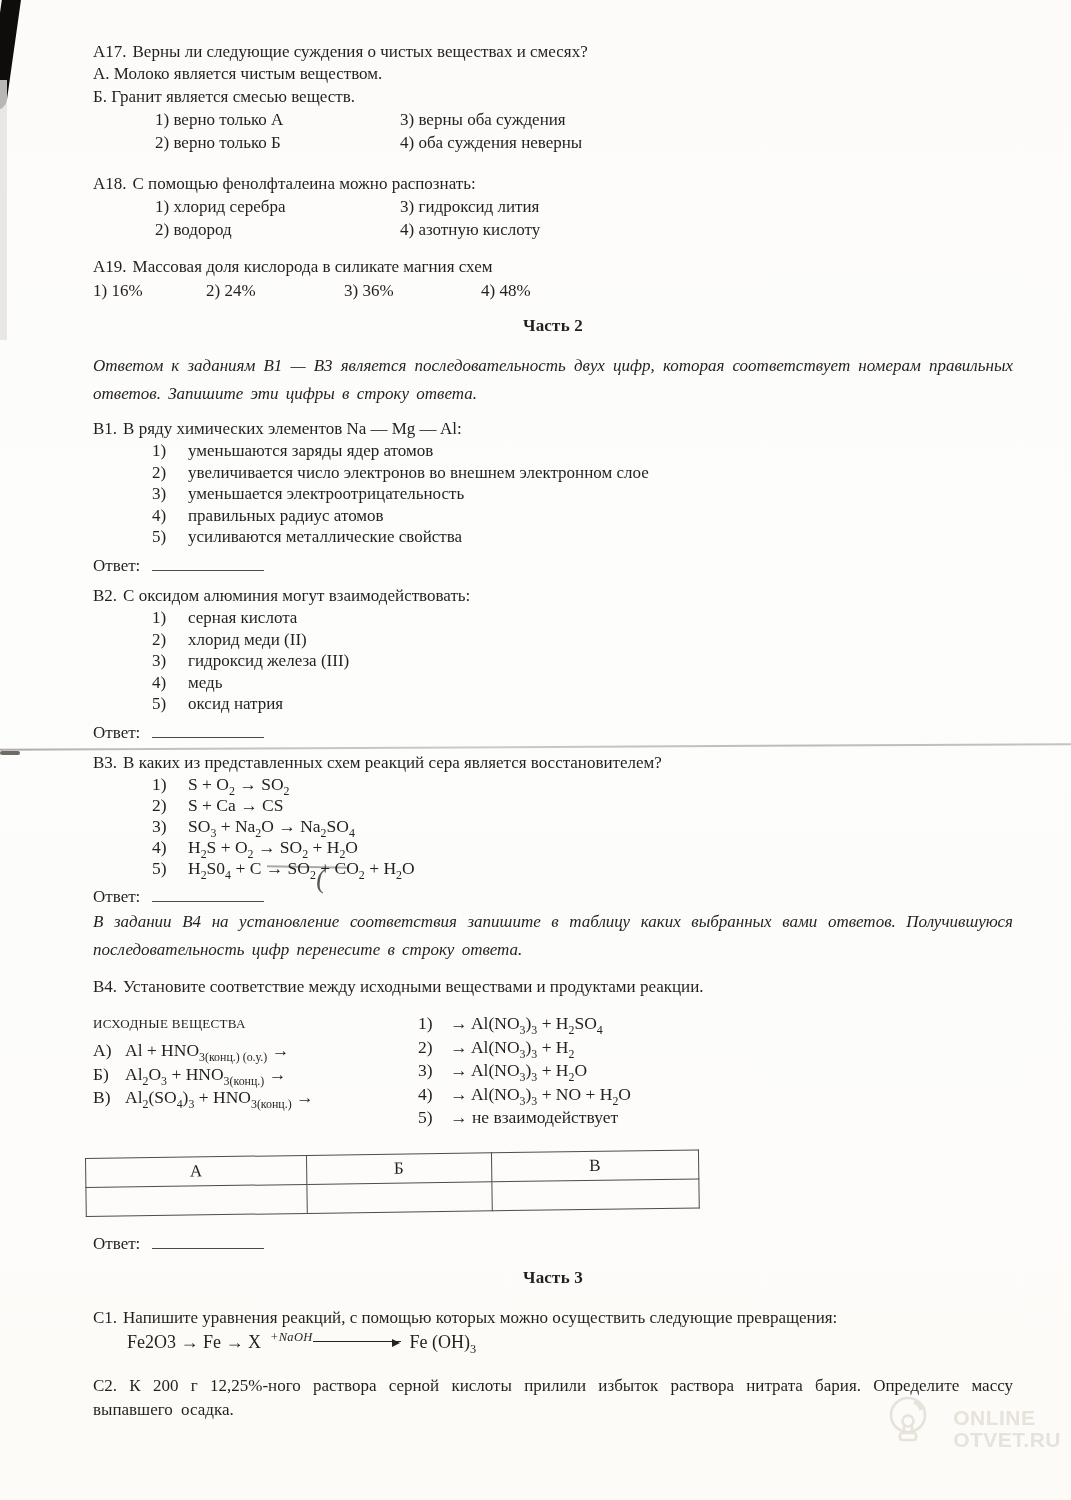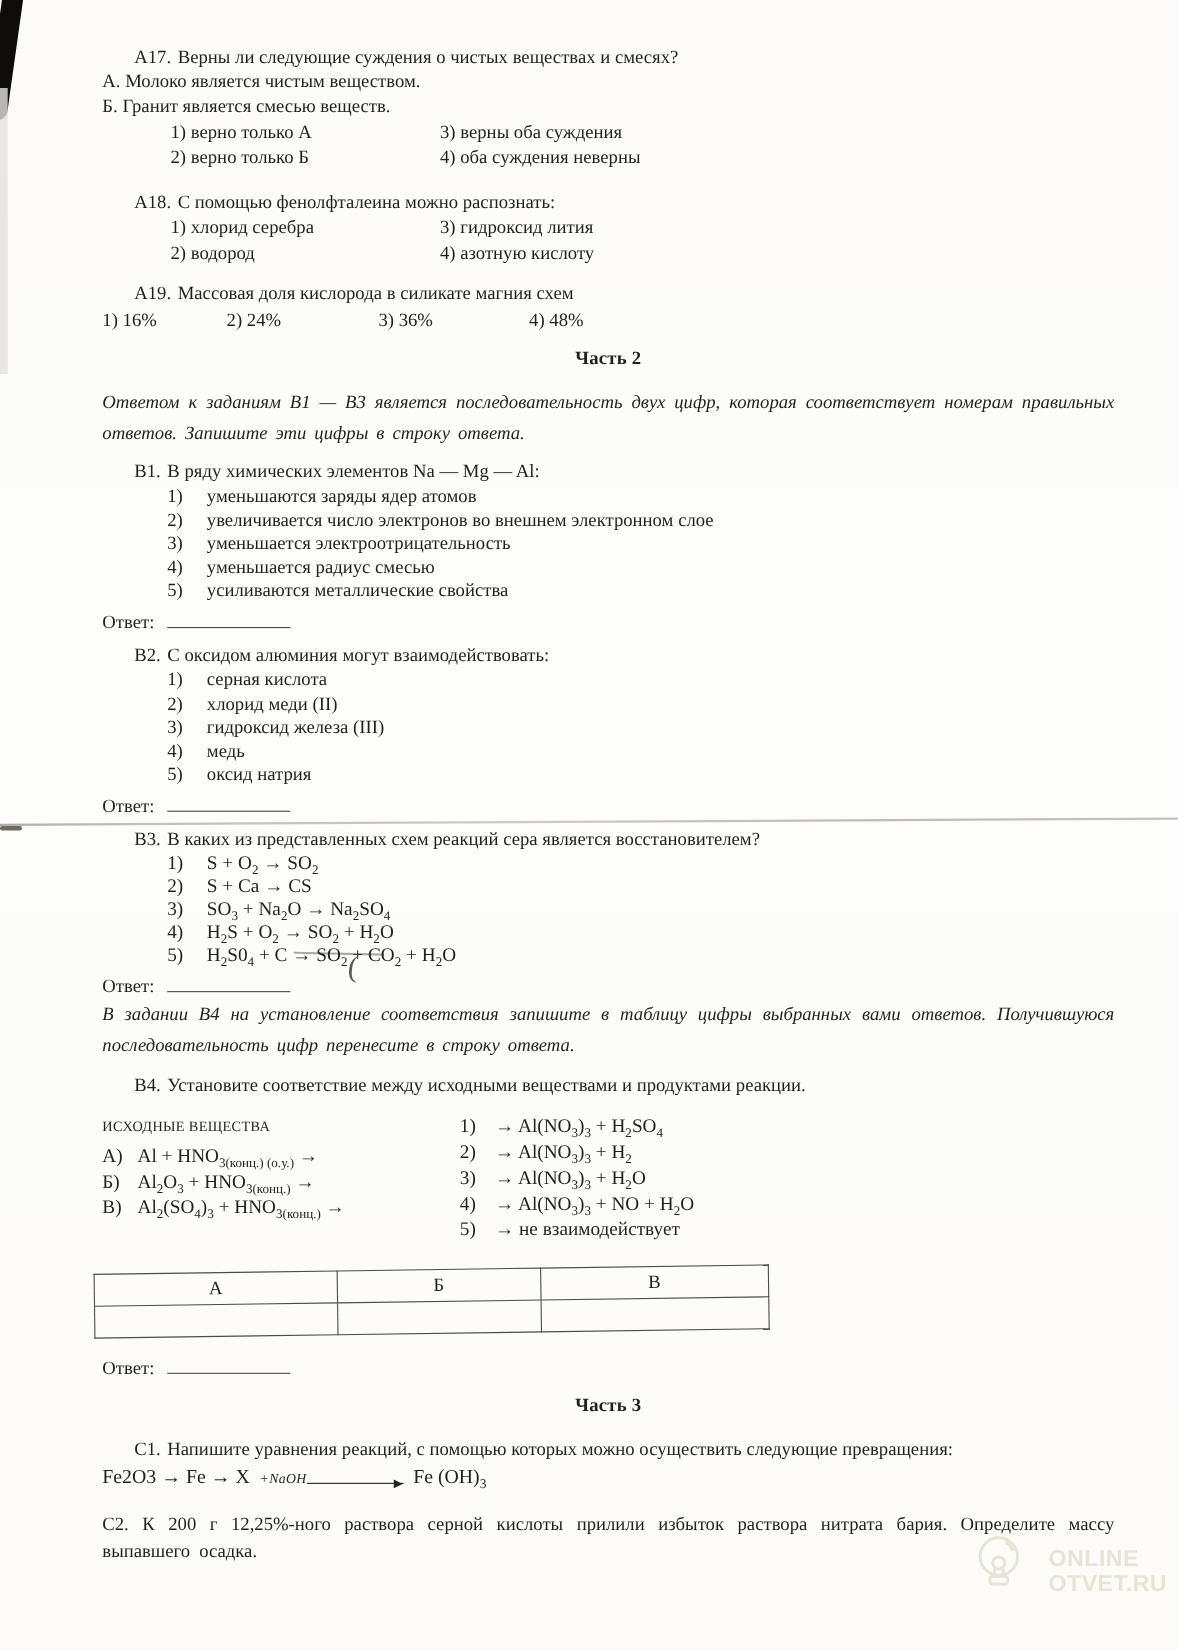--- a/index.html
+++ b/index.html
@@ -9,21 +9,21 @@
     background:linear-gradient(180deg,#fcfbf9 0%,#fdfdfc 40%,#fcfbf8 100%);
     font-family:"Liberation Serif", serif;
     color:#221f1c;
     font-size:17px;
     overflow:hidden;
   }
   .content{position:absolute;left:93px;top:0;width:920px;}
   .blk{position:absolute;left:0;width:100%;}
 
   
-  .q-title{line-height:23px;white-space:nowrap;margin-left:29px;}
+  .q-title{line-height:23px;white-space:nowrap;}
   .q-num{margin-right:6px;}
   .q-stmt{line-height:22.5px;}
   .opt-grid{display:grid;grid-template-columns:245px auto;margin-left:62px;line-height:23px;}
   .opt-row{display:flex;line-height:23px;margin-top:1px;}
   .opt-fixed-1{width:113px;}
   .opt-fixed-2{width:138px;}
   .opt-fixed-3{width:137px;}
 
   
   .part-heading{text-align:center;font-weight:bold;line-height:23px;letter-spacing:.2px;}
@@ -49,21 +49,21 @@
   .answer-table{
     position:absolute;left:-8px;top:0;width:614px;
     border-collapse:collapse;transform:rotate(-.8deg);transform-origin:left top;
   }
   .answer-table td{
     border:1.6px solid #4f4b46;text-align:center;
     height:26px;font-size:17px;line-height:18px;
   }
 
   
-  .formula-line{font-size:18px;line-height:26px;display:flex;align-items:center;}
+  .formula-line{font-size:18px;line-height:26px;display:flex;align-items:flex-start;margin-left:34px;}
   .labeled-arrow{display:inline-flex;flex-direction:row;align-items:center;margin:0 9px;position:relative;top:2px;}
   .arrow-label{font-style:italic;font-size:12.5px;line-height:13px;letter-spacing:.3px;}
   .arrow-line{position:relative;width:88px;height:8px;border-bottom:1.7px solid #26231f;}
   .arrow-line::after{
     content:"";position:absolute;right:-3px;bottom:-5.5px;
     border:4px solid transparent;border-left:8px solid #26231f;
   }
   .c2-text{text-align:justify;line-height:23.5px;word-spacing:4px;font-family:Liberation Serif, serif;}
 
   
@@ -162,21 +162,21 @@
       <div class="item">
           <span class="n">2)</span>
           <span>увеличивается число электронов во внешнем электронном слое</span>
         </div>
       <div class="item">
           <span class="n">3)</span>
           <span>уменьшается электроотрицательность</span>
         </div>
       <div class="item">
           <span class="n">4)</span>
-          <span>уменьшается радиус смесью</span>
+          <span>правильных радиус атомов</span>
         </div>
       <div class="item">
           <span class="n">5)</span>
           <span>усиливаются металлические свойства</span>
         </div>
       <div class="answer">
         <span>Ответ:</span><span class="answer-blank"></span>
       </div>
     </section>
 
@@ -231,21 +231,21 @@
         </div>
       <div class="item chem">
           <span class="n">5)</span>
           <span>H<sub>2</sub>S0<sub>4</sub> + C → SO<sub>2</sub> + CO<sub>2</sub> + H<sub>2</sub>O</span>
         </div>
       <div class="answer">
         <span>Ответ:</span><span class="answer-blank"></span>
       </div>
     </section>
 
-    <p class="blk instr" style="top:908px;margin:0">В задании В4 на установление соответствия запишите в таблицу цифры выбранных вами ответов. Получившуюся последовательность цифр перенесите в строку ответа.</p>
+    <p class="blk instr" style="top:908px;margin:0">В задании В4 на установление соответствия запишите в таблицу каких выбранных вами ответов. Получившуюся последовательность цифр перенесите в строку ответа.</p>
 
     <section class="blk" style="top:975px">
       <div class="q-title">
         <span class="q-num">В4.</span><span>Установите соответствие между исходными веществами и продуктами реакции.</span>
       </div>
     </section>
 
     <div class="blk match-grid" style="top:1012px">
       <div>
         <div class="col-header">ИСХОДНЫЕ ВЕЩЕСТВА</div>

